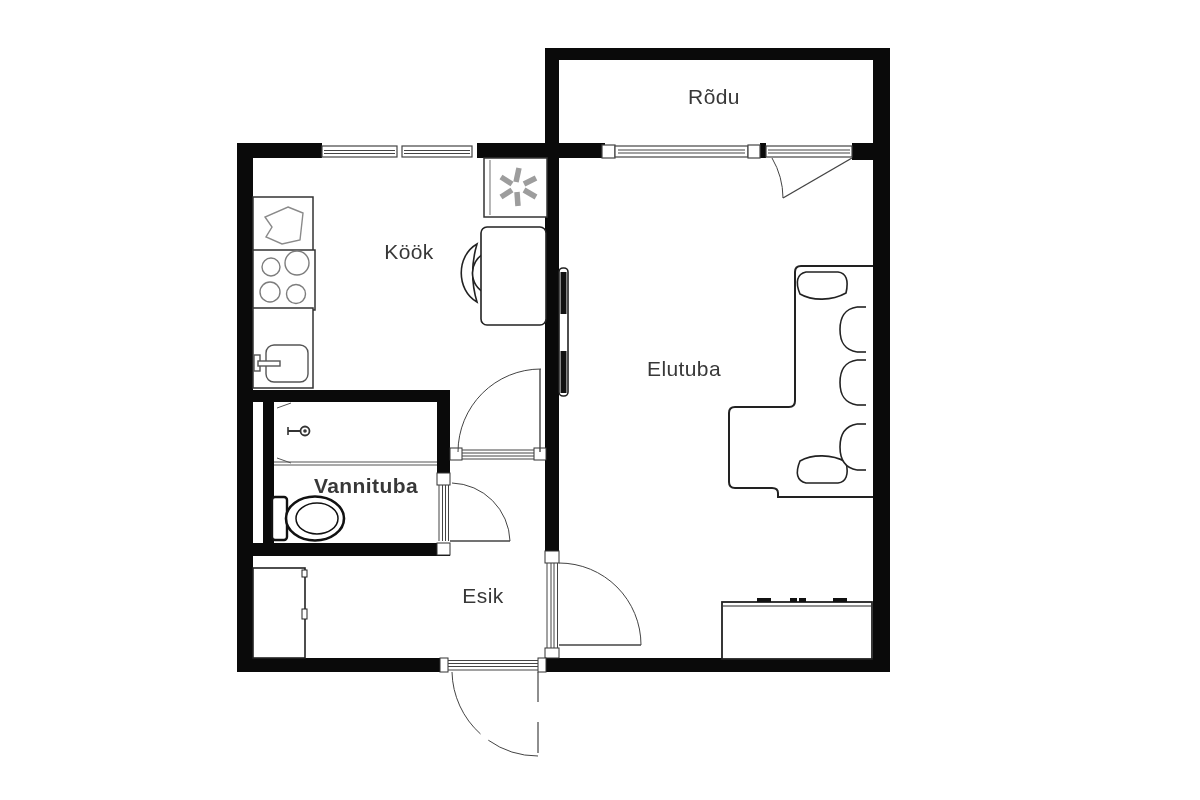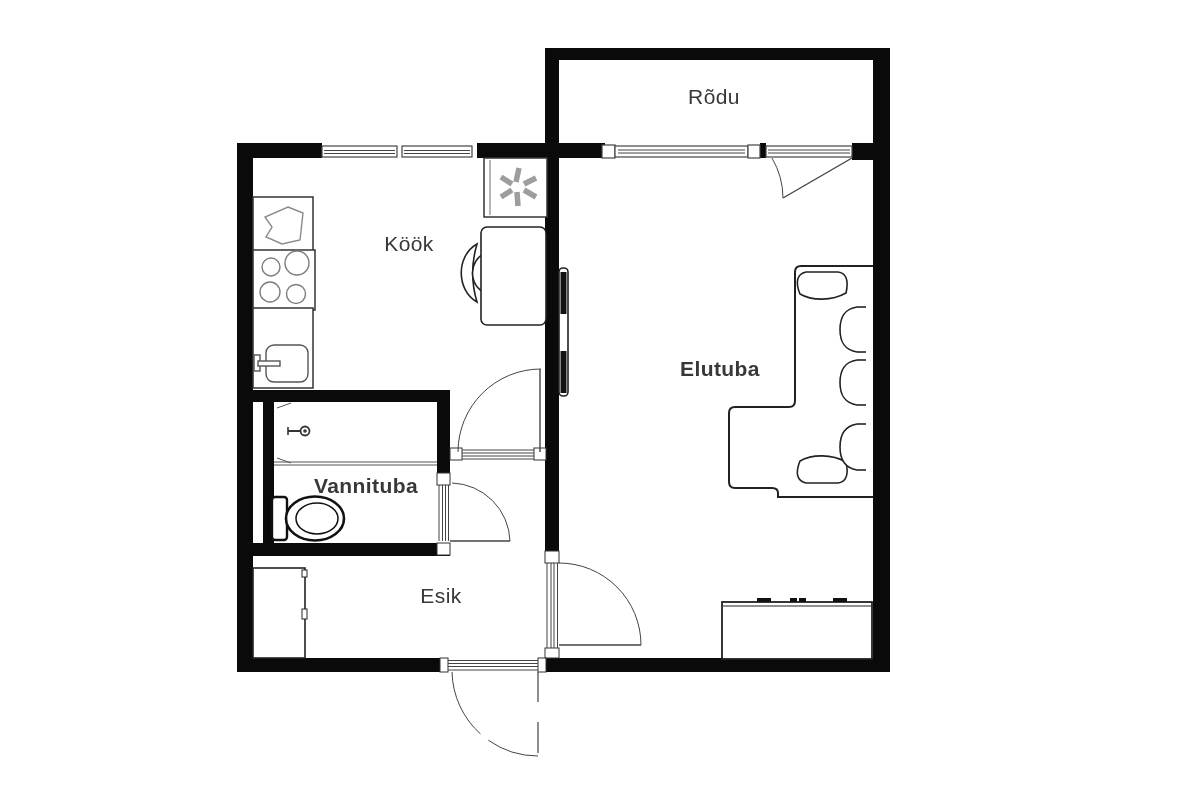--- a/index.html
+++ b/index.html
@@ -215,17 +215,17 @@
   <g>
     <g fill="#fff" stroke="#222">
       <rect x="253" y="568" width="52" height="90" stroke-width="1.6"></rect>
       <rect x="302" y="570" width="5" height="7" stroke-width="1"></rect>
       <rect x="302" y="609" width="5" height="10" stroke-width="1"></rect>
     </g>
   </g>
 </svg>
 
   <div class="room-label" style="left:714px;top:97px;">Rõdu</div>
-  <div class="room-label" style="left:409px;top:244px;">Köök</div>
-  <div class="room-label" style="left:720px;top:369px;font-weight:bold;">Elutuba</div>
+  <div class="room-label" style="left:409px;top:252px;">Köök</div>
+  <div class="room-label" style="left:684px;top:369px;">Elutuba</div>
   <div class="room-label" style="left:366px;top:486px;font-weight:bold;">Vannituba</div>
-  <div class="room-label" style="left:441px;top:596px;text-align:right;">Esik</div>
+  <div class="room-label" style="left:483px;top:596px;text-align:right;">Esik</div>
 </div>
 
 </body></html>

